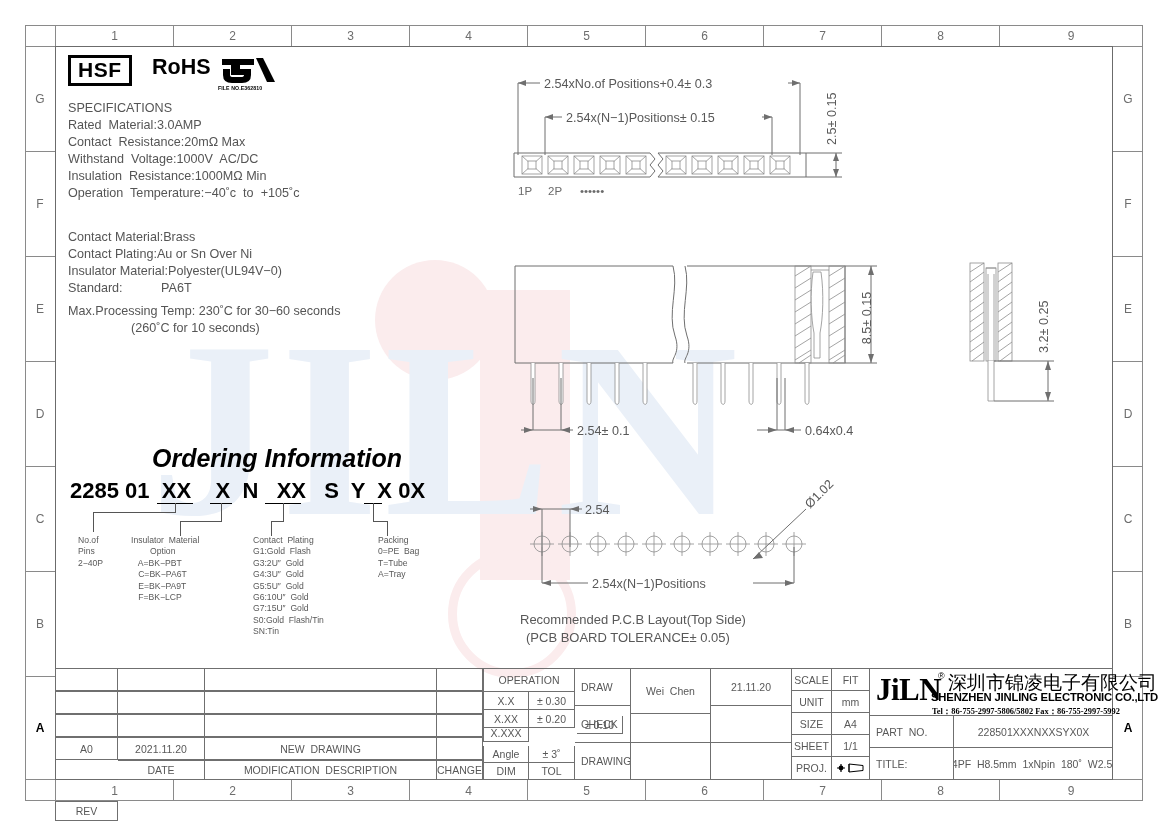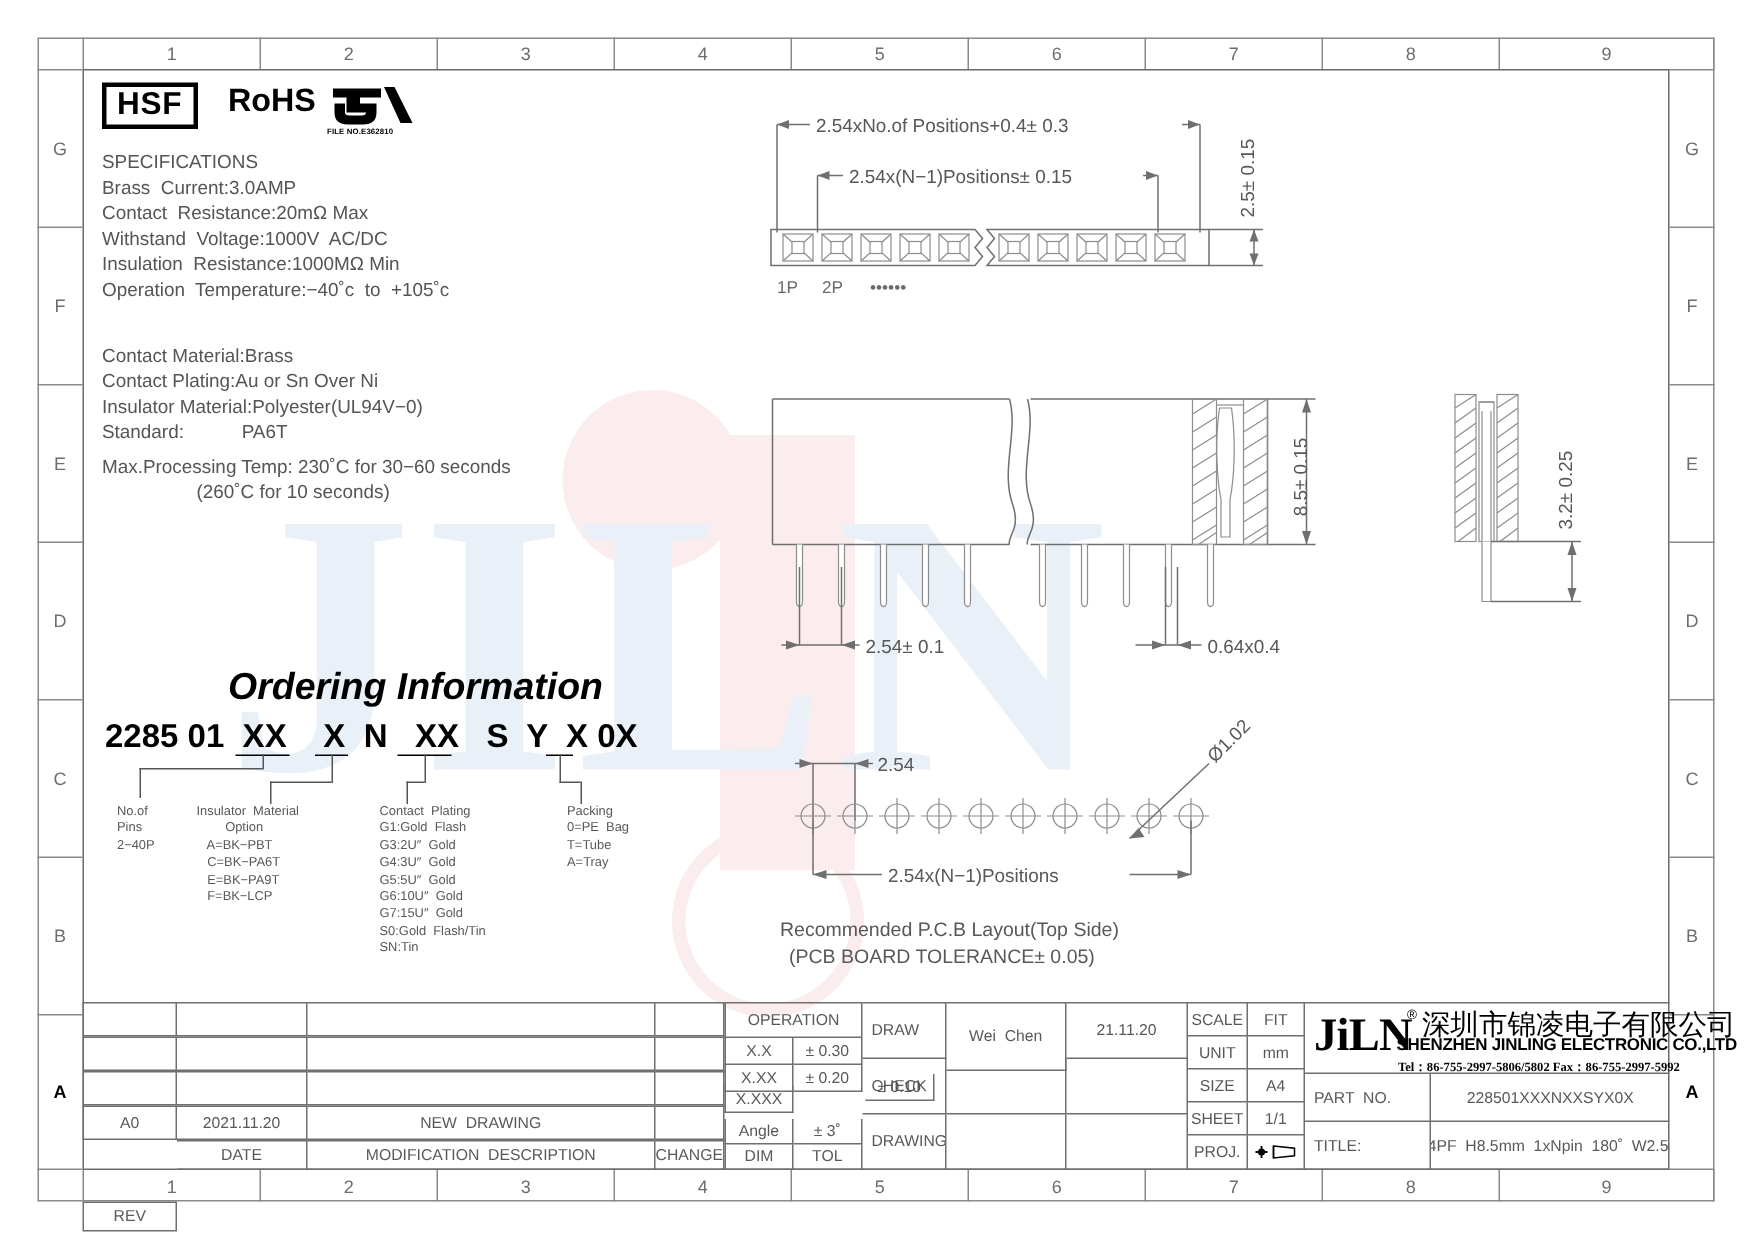--- a/index.html
+++ b/index.html
@@ -203,21 +203,21 @@
   <div class="rohs">RoHS</div>
   <div class="ulmark">
     <svg width="60" height="30" viewBox="0 0 60 30">
       <path d="M4 3 L36 3 L36 9 L22 9 L22 13 L33 13 L33 19 Q33 27 24 27 L14 27 Q5 27 5 19 L5 13 L12 13 L12 19 Q12 21 15 21 L23 21 Q26 21 26 19 L26 19 L13 19 L13 9 L4 9 Z" fill="#000"></path>
       <path d="M38 2 L45 2 L57 26 L49 26 Z" fill="#000"></path>
     </svg>
   </div>
   <div class="ulfile">FILE NO.E362810</div>
 
   <div class="spec" style="left:68px;top:100px;">SPECIFICATIONS</div>
-  <div class="spec" style="left:68px;top:117px;">Brass  Current:3.0AMP</div>
+  <div class="spec" style="left:68px;top:117px;">Rated  Material:3.0AMP</div>
   <div class="spec" style="left:68px;top:134px;">Contact  Resistance:20mΩ Max</div>
   <div class="spec" style="left:68px;top:151px;">Withstand  Voltage:1000V  AC/DC</div>
   <div class="spec" style="left:68px;top:168px;">Insulation  Resistance:1000MΩ Min</div>
   <div class="spec" style="left:68px;top:185px;">Operation  Temperature:−40˚c  to  +105˚c</div>
 
   <div class="spec" style="left:68px;top:229px;">Contact Material:Brass</div>
   <div class="spec" style="left:68px;top:246px;">Contact Plating:Au or Sn Over Ni</div>
   <div class="spec" style="left:68px;top:263px;">Insulator Material:Polyester(UL94V−0)</div>
   <div class="spec" style="left:68px;top:280px;">Standard:           PA6T</div>
   <div class="spec" style="left:68px;top:303px;">Max.Processing Temp: 230˚C for 30−60 seconds</div>

